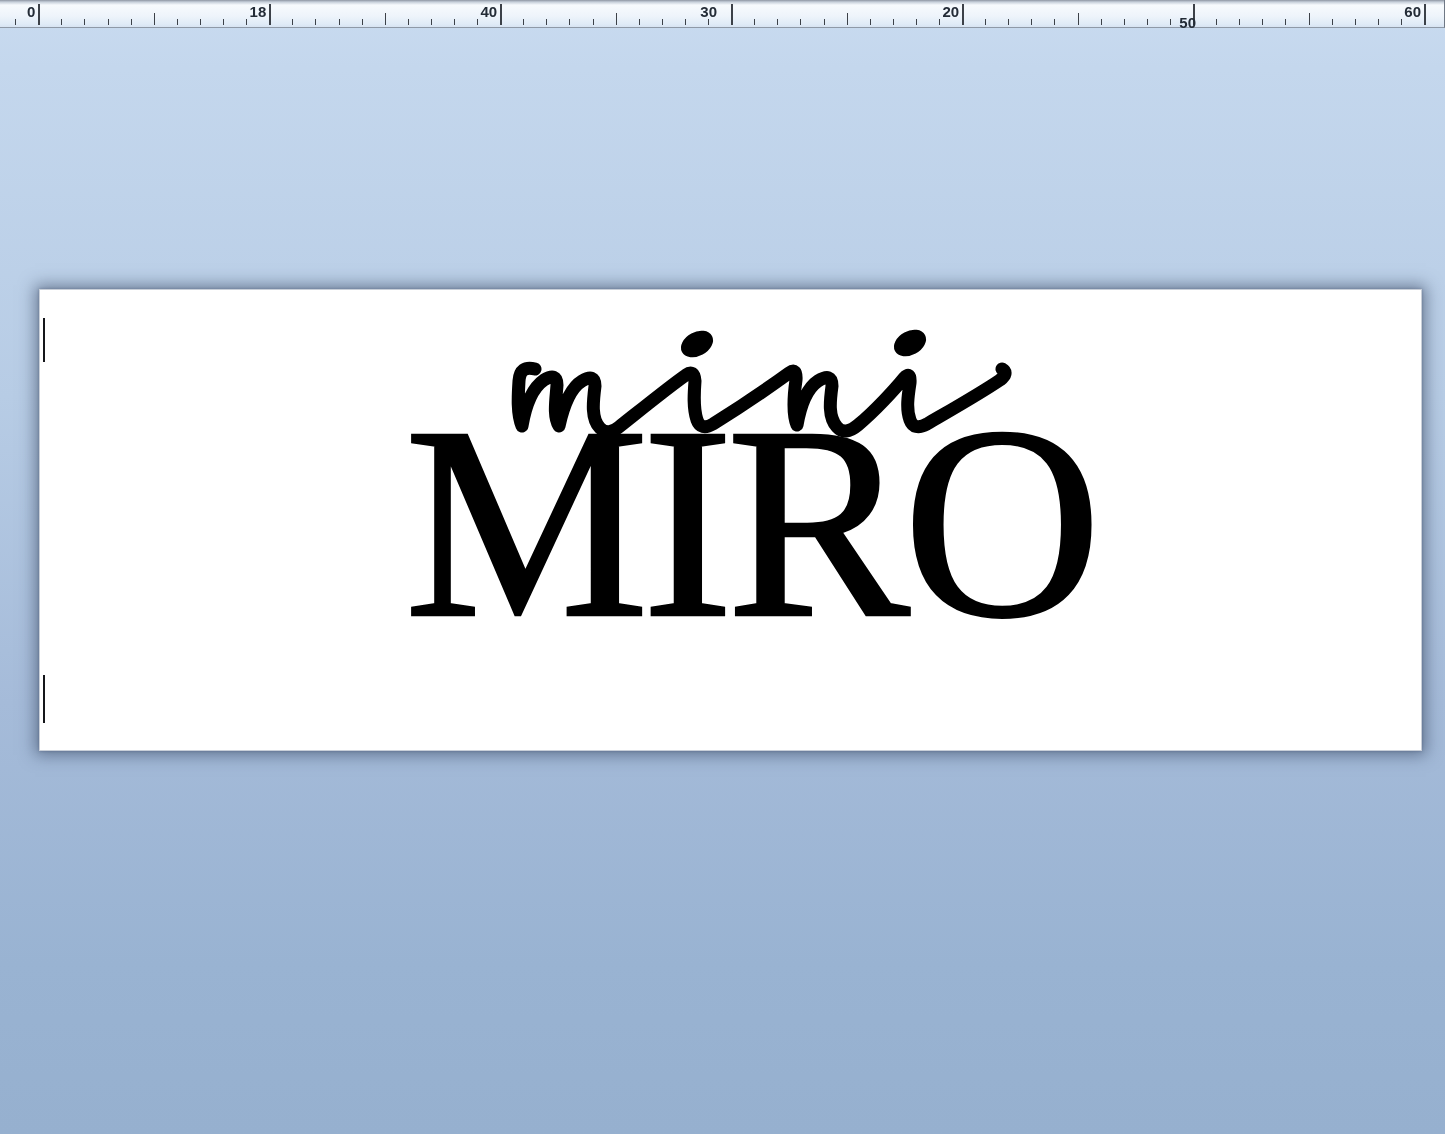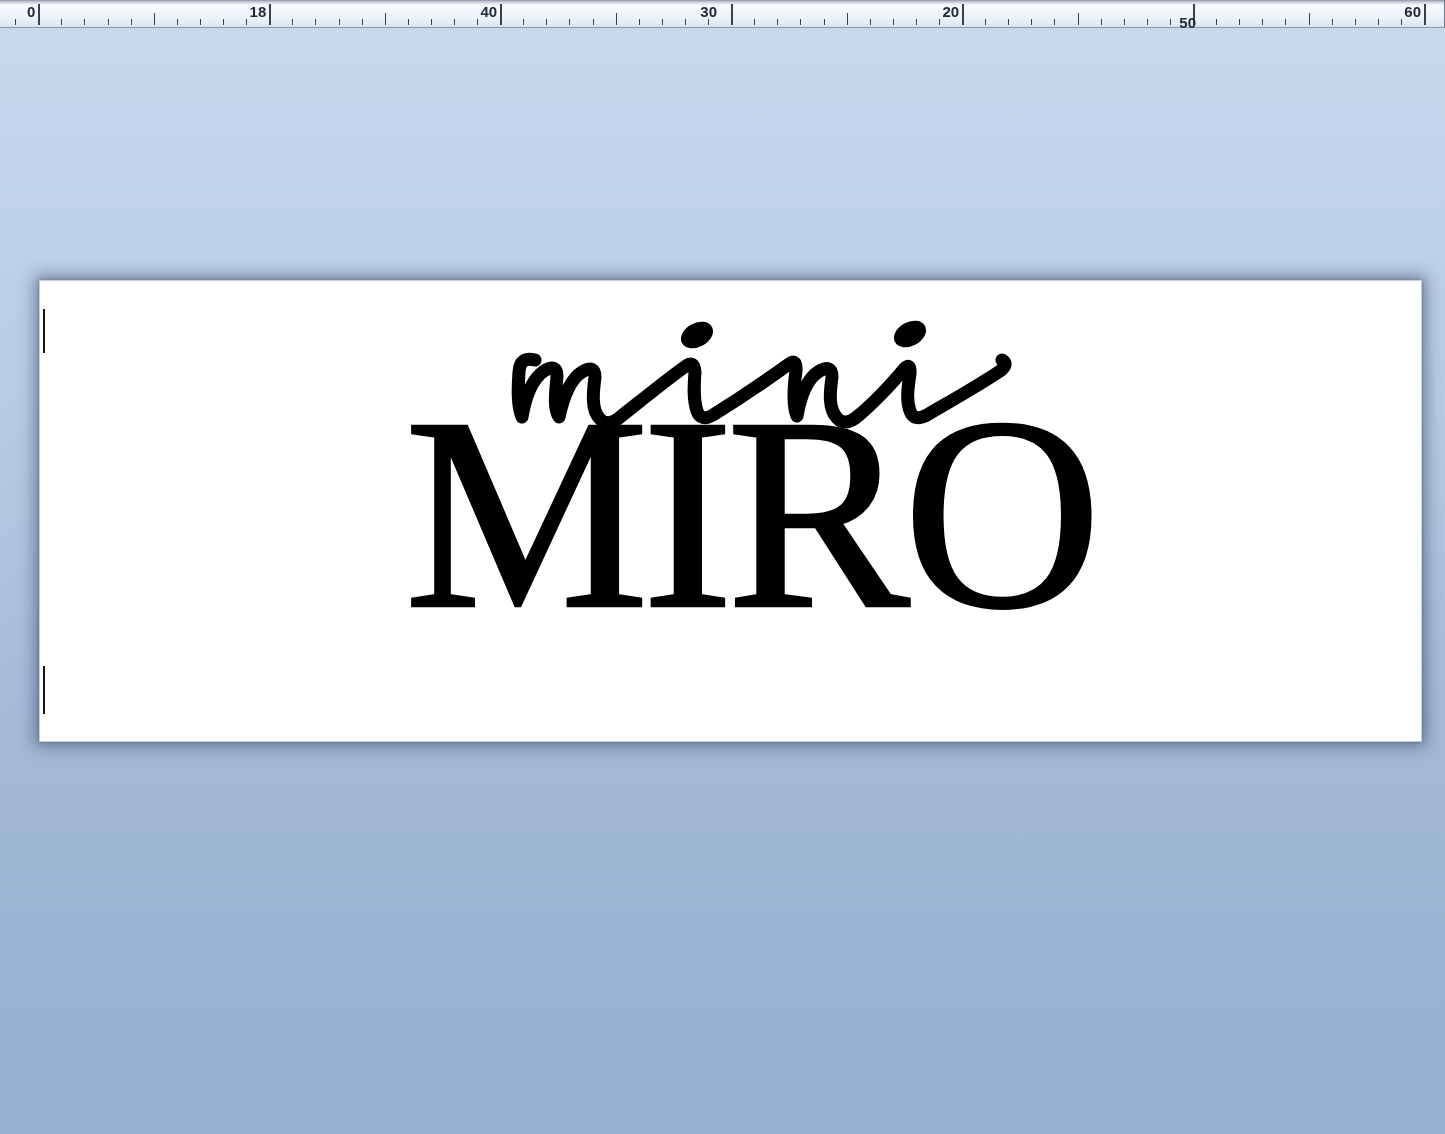--- a/index.html
+++ b/index.html
@@ -17,21 +17,21 @@
   .tick{position:absolute;bottom:2px;width:1px;background:#3c4148;}
   .tick.minor{height:6px;}
   .tick.medium{height:12px;}
   .tick.major{height:21px;width:2px;}
   .rlabel{
     position:absolute;top:4px;transform:translateX(-100%);padding-right:3px;
     font-size:15px;font-weight:bold;color:#232b36;letter-spacing:0px;line-height:1;
   }
   
   .canvas{
-    position:absolute;left:39px;top:280px;width:1383px;height:462px;box-sizing:border-box;
+    position:absolute;left:39px;top:289px;width:1383px;height:462px;box-sizing:border-box;
     background:#ffffff;border:1px solid #c9cfd8;
     box-shadow:0 0 15px 4px rgba(42,56,82,.52),0 0 3px rgba(42,56,82,.35);
   }
   .mark{position:absolute;left:3px;width:2px;background:#15161a;}
   .mark-top{top:28px;height:44px;}
   .mark-bottom{top:385px;height:48px;}
   
   .mini-svg{position:absolute;left:456px;top:25px;width:520px;height:130px;overflow:visible;}
   .brand{
     position:absolute;left:0;top:95px;width:100%;text-align:center;

